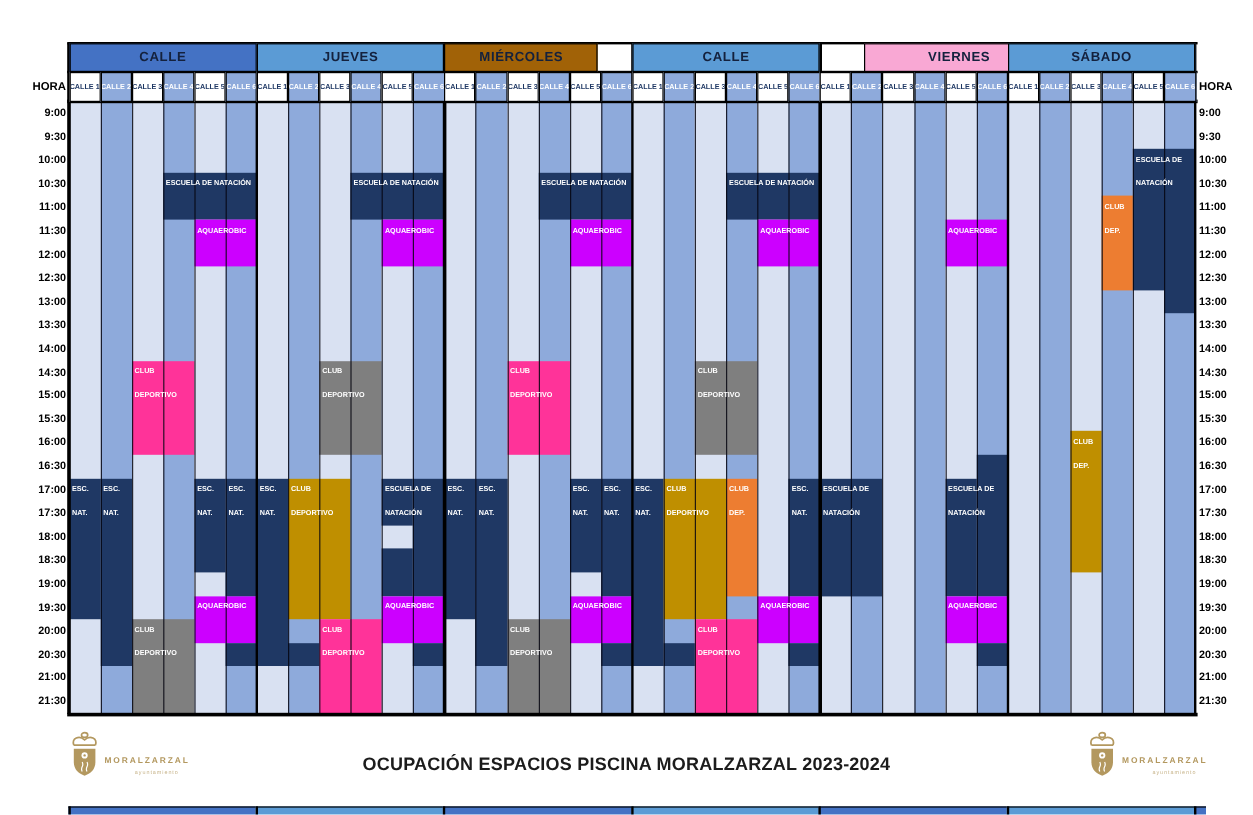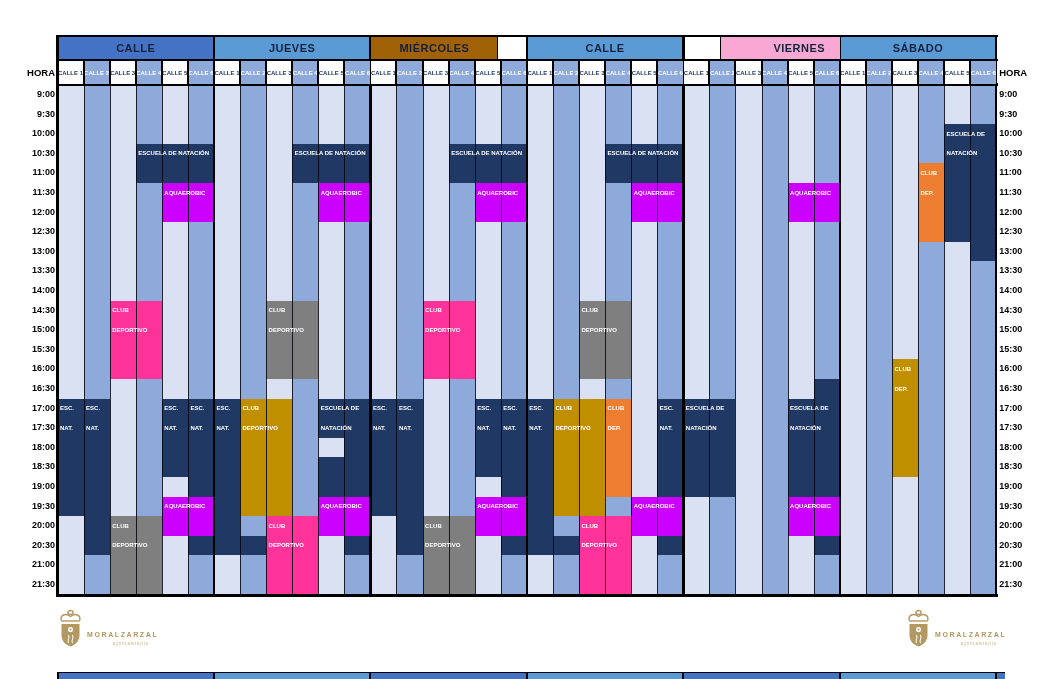--- a/index.html
+++ b/index.html
@@ -337,20 +337,21 @@
       <div class="abs tlabel" style="left: 999.2px; top: 575px; width: 34px; height: 19.6px; text-align: left; line-height: 19.6px;">21:30</div>
       <div class="abs strip-seg" style="left: 56.5px; top: 672px; width: 156.45px; height: 7px; background: rgb(68, 114, 196);"></div>
       <div class="abs strip-seg" style="left: 212.95px; top: 672px; width: 156.45px; height: 7px; background: rgb(91, 155, 213);"></div>
       <div class="abs strip-seg" style="left: 369.4px; top: 672px; width: 156.45px; height: 7px; background: rgb(68, 114, 196);"></div>
       <div class="abs strip-seg" style="left: 525.85px; top: 672px; width: 156.45px; height: 7px; background: rgb(91, 155, 213);"></div>
       <div class="abs strip-seg" style="left: 682.3px; top: 672px; width: 156.45px; height: 7px; background: rgb(68, 114, 196);"></div>
       <div class="abs strip-seg" style="left: 838.75px; top: 672px; width: 156.45px; height: 7px; background: rgb(91, 155, 213);"></div>
       <div class="abs strip-seg" style="left: 995.2px; top: 672px; width: 10px; height: 7px; background: rgb(68, 114, 196);"></div>
     </div>
 
+  <div class="title">OCUPACIÓN ESPACIOS PISCINA MORALZARZAL 2023-2024</div>
 
   <div class="logo" style="left:57px;">
     <svg width="27" height="42" viewBox="0 0 27 42">
       <g fill="none" stroke="#B3985F" stroke-width="1.4">
         <ellipse cx="13.5" cy="3.5" rx="2.6" ry="2"></ellipse>
         <path d="M4.5 12 C2.5 6, 9 3.5, 13.5 7.5 C18 3.5, 24.5 6, 22.5 12"></path>
         <path d="M4.5 12 L22.5 12"></path>
       </g>
       <path d="M4.5 15 h18 v11 c0 6.5 -4.2 9.5 -9 11.5 c-4.8 -2 -9 -5 -9 -11.5 z" fill="#B3985F"></path>
       <circle cx="13.5" cy="20.5" r="2.6" fill="#ffffff"></circle>

